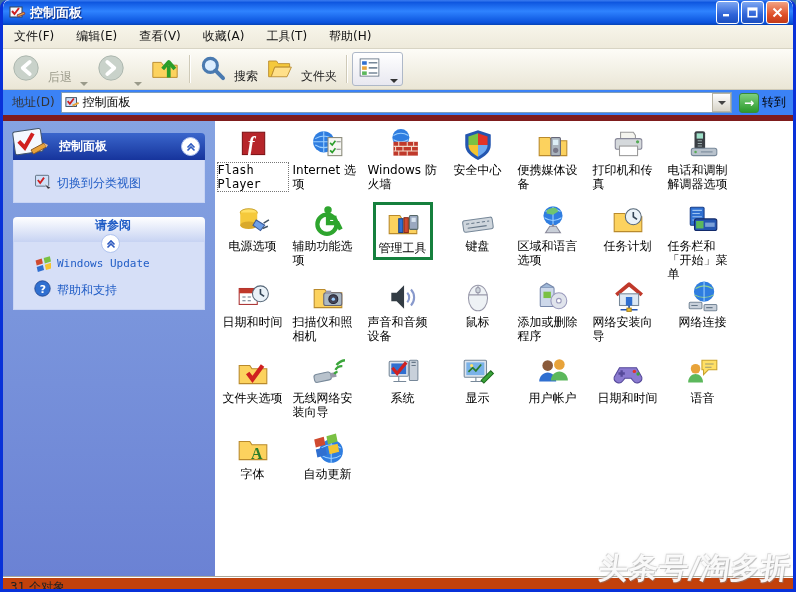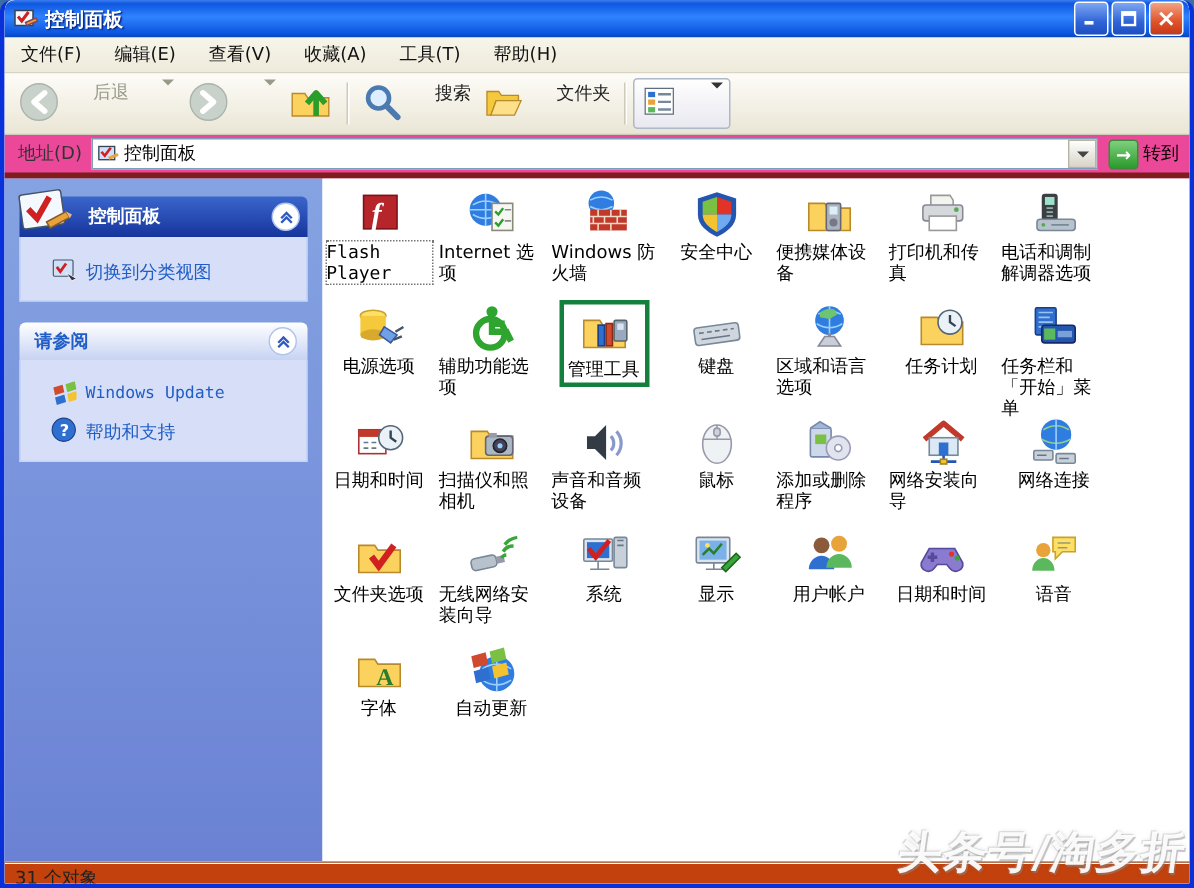--- a/index.html
+++ b/index.html
@@ -16,30 +16,30 @@
     display:flex;align-items:center;justify-content:center;color:#fff;font-size:12px;font-weight:bold;
     background:linear-gradient(180deg,#7da7f2,#2f64d8 60%,#1c4fc0);line-height:1;}
   .winbtn.close{background:linear-gradient(180deg,#f2a383,#e0512a 60%,#c23a18);}
   
   .menubar{height:23px;background:linear-gradient(180deg,#f7f5ea,#eeeadb);border-bottom:1px solid #d8d4c4;
     display:flex;align-items:center;font-size:12px;color:#111;}
   .menubar .mitem{padding:3px 11px;cursor:default;}
   
   .toolbar{height:40px;background:linear-gradient(180deg,#fdfcf7,#eae6d6);border-bottom:1px solid #cfcab8;
     display:flex;align-items:center;padding:0 4px;font-size:12px;}
-  .tbtn{display:flex;align-items:flex-start;gap:21px;padding:2px 4px;border-radius:3px;}
+  .tbtn{display:flex;align-items:flex-end;gap:7px;padding:2px 4px;border-radius:3px;}
   .tbtn .lbl{color:#222;}
   .tbtn .lbl.dis{color:#9a9a8a;}
   .drop{width:0;height:0;border-left:4px solid transparent;border-right:4px solid transparent;border-top:4px solid #9a9a8a;margin-left:1px;}
   .tsep{width:1px;height:28px;background:#cfcab8;margin:0 5px;box-shadow:1px 0 0 #fff;}
   .viewbtn{border:1px solid #aeb8c8;background:linear-gradient(#fff,#e8e8f0);}
   .viewbtn .drop{border-top-color:#333;}
   
-  .addressbar{height:25px;background:#ec4899;display:flex;align-items:center;padding:0 3px;font-size:12px;
-    border-bottom:4px solid #7f1d1d;}
+  .addressbar{height:25px;background:#3b82f6;display:flex;align-items:center;padding:0 3px;font-size:12px;
+    border-bottom:6px solid #7f1d1d;}
   .addressbar .alabel{color:#333;padding:0 6px;}
   .combo{flex:1;height:19px;background:#fff;border:1px solid #7f9db9;display:flex;align-items:center;}
   .combo .cicon{width:15px;height:15px;margin:0 3px;}
   .combo .ctext{flex:1;font-size:12px;color:#000;}
   .combo .cdrop{width:17px;height:17px;background:linear-gradient(#fefefe,#d8d4c8);border:1px solid #b8b4a4;
     display:flex;align-items:center;justify-content:center;}
   .combo .cdrop .drop{border-top-color:#444;margin:0;}
   .gobtn{display:flex;align-items:center;gap:3px;margin:0 4px 0 7px;}
   .goicon{width:18px;height:18px;border-radius:3px;border:1px solid #3a8a3a;
     background:linear-gradient(180deg,#7ed07e,#2c9a2c);display:flex;align-items:center;justify-content:center;
@@ -47,21 +47,21 @@
   
   .content{display:flex;height:455px;}
   .sidebar{width:212px;box-sizing:border-box;padding:12px 10px 0;
     background:linear-gradient(180deg,#85a3e2,#6b82d4);overflow:hidden;flex:none;}
   .panel{margin-bottom:14px;}
   .p1head{position:relative;height:27px;border-radius:4px 4px 0 0;
     background:linear-gradient(180deg,#3a66cc,#16349c);display:flex;align-items:center;}
   .p1head .ptitle{color:#fff;font-weight:bold;font-size:12px;margin-left:46px;flex:1;}
   .bigicon{position:absolute;left:-4px;top:-11px;width:40px;height:40px;}
   .p2head{height:25px;border-radius:4px 4px 0 0;background:linear-gradient(180deg,#ffffff,#c7d3f3);
-    display:flex;align-items:center;padding:0 2px 0 10px;}
+    display:flex;align-items:center;padding:0 2px 0 10px;flex-direction:column;}
   .p2head .ptitle{color:#215dc6;font-weight:bold;font-size:12px;flex:1;}
   .chev{width:17px;height:17px;border-radius:50%;background:#fff;border:1px solid #b0c4f0;
     display:flex;align-items:center;justify-content:center;margin-right:5px;flex:none;}
   .pbody{background:#d6dff7;border:1px solid #c8d4f4;border-top:none;padding:9px 6px 10px 20px;}
   .plink{display:flex;align-items:flex-start;gap:6px;margin:4px 0 8px;}
   .plink:last-child{margin-bottom:0;}
   .plink .picon{width:17px;height:17px;flex:none;}
   .plink .ptext{color:#215dc6;font-size:12px;padding-top:2px;}
   .plink .ptext.mono{font-family:"DejaVu Sans Mono",monospace;font-size:11px;}
   

